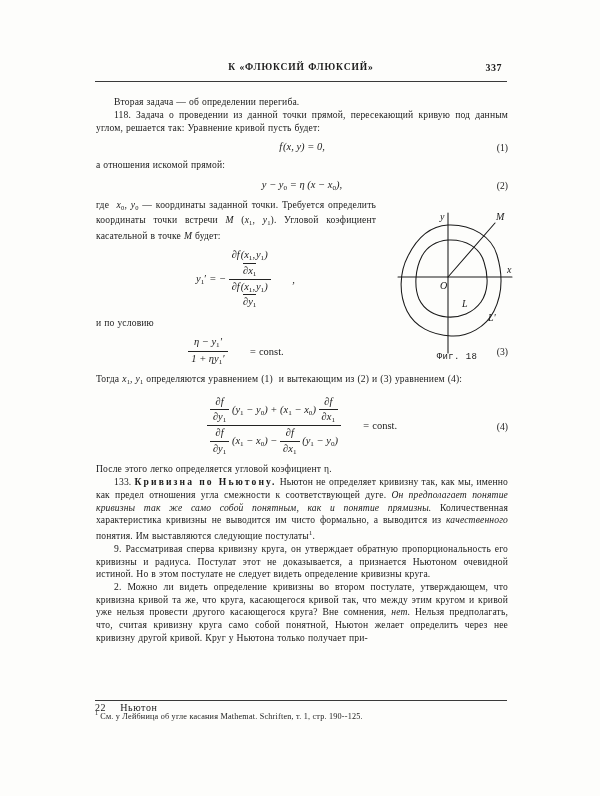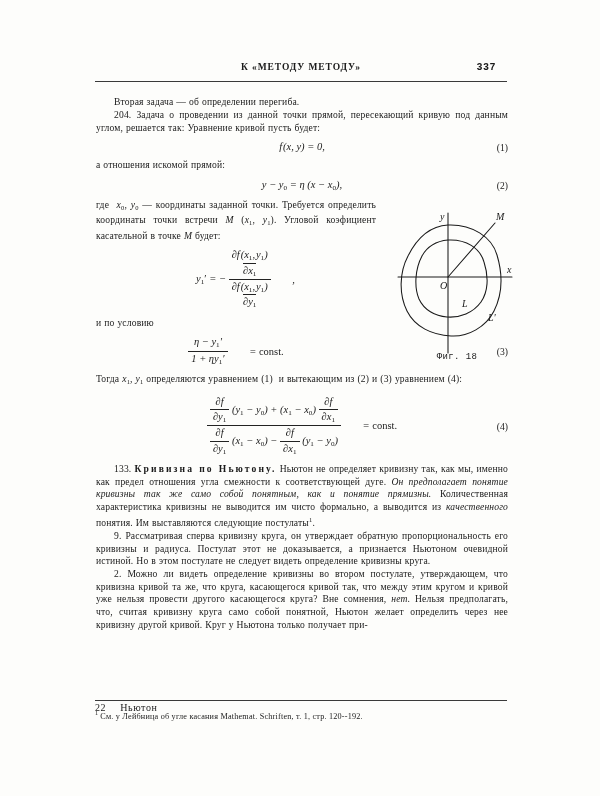--- a/index.html
+++ b/index.html
@@ -34,26 +34,25 @@
     position: absolute;
     left: 0; right: 0;
     text-align: center;
     font-size: 9.5px;
     letter-spacing: 0.9px;
     font-weight: 600;
     color: #1b1b1b;
   }
   .runhead-page {
     position: absolute;
-    right: 11px;
+    right: 5px;
     top: 0;
     font-size: 10px;
     font-weight: 600;
     letter-spacing: 0.5px;
-    font-family: Liberation Mono, monospace;
   }
   .rule-top {
     position: absolute;
     left: 95px;
     top: 81px;
     width: 412px;
     height: 1px;
     background: #3a3a3a;
   }
   
@@ -174,21 +173,21 @@
     letter-spacing: 0.6px;
   }
   .signature .num { margin-right: 14px; }
 </style>
 </head>
 <body>
 
 <div class="page">
 
   <div class="runhead">
-    <div class="runhead-title">К «МЕТОДУ МЕТОДУ»</div>
+    <div class="runhead-title">К «ФЛЮКСИЙ ФЛЮКСИЙ»</div>
     <div class="runhead-page">337</div>
   </div>
   <div class="rule-top"></div>
 
   <div class="figure">
     <svg width="122" height="160" viewBox="0 0 122 160" xmlns="http://www.w3.org/2000/svg">
       <g fill="none" stroke="#1a1a1a" stroke-width="1.05" stroke-linecap="round">
 
         <line x1="2" y1="74" x2="116" y2="74"></line>
 
@@ -211,21 +210,21 @@
         <text x="92" y="118">L'</text>
       </g>
     </svg>
   </div>
   <div class="figcap">Фиг. 18</div>
 
   <div class="col">
 
     <p class="para">Вторая задача — об определении перегиба.</p>
 
-    <p class="para">204. Задача о проведении из данной точки прямой, пересекающий кривую под данным углом, решается так: Уравнение кривой пусть будет:</p>
+    <p class="para">118. Задача о проведении из данной точки прямой, пересекающий кривую под данным углом, решается так: Уравнение кривой пусть будет:</p>
 
     <div class="eq">
       <span class="body">f (<i>x</i>, <i>y</i>)&nbsp;=&nbsp;0,</span>
       <span class="tag">(1)</span>
     </div>
 
     <p class="para noindent">а отношения искомой прямой:</p>
 
     <div class="eq">
       <span class="body"><i>y</i>&nbsp;−&nbsp;<i>y</i><sub class="up">0</sub>&nbsp;=&nbsp;η&nbsp;(<i>x</i>&nbsp;−&nbsp;<i>x</i><sub class="up">0</sub>),</span>
@@ -254,31 +253,32 @@
     <div class="eq">
       <span class="body">
         <span class="frac">
           <span class="num"><span class="frac"><span class="num">∂f</span><span class="den">∂<i>y</i><sub class="up">1</sub></span></span>&nbsp;(<i>y</i><sub class="up">1</sub>&nbsp;−&nbsp;<i>y</i><sub class="up">0</sub>)&nbsp;+&nbsp;(<i>x</i><sub class="up">1</sub>&nbsp;−&nbsp;<i>x</i><sub class="up">0</sub>)&nbsp;<span class="frac"><span class="num">∂f</span><span class="den">∂<i>x</i><sub class="up">1</sub></span></span></span>
           <span class="den"><span class="frac"><span class="num">∂f</span><span class="den">∂<i>y</i><sub class="up">1</sub></span></span>&nbsp;(<i>x</i><sub class="up">1</sub>&nbsp;−&nbsp;<i>x</i><sub class="up">0</sub>)&nbsp;−&nbsp;<span class="frac"><span class="num">∂f</span><span class="den">∂<i>x</i><sub class="up">1</sub></span></span>&nbsp;(<i>y</i><sub class="up">1</sub>&nbsp;−&nbsp;<i>y</i><sub class="up">0</sub>)</span>
         </span><span class="midline">&nbsp;=&nbsp;<span class="up">const.</span></span>
       </span>
       <span class="tag">(4)</span>
     </div>
 
+    <p class="para noindent sp-before">После этого легко определяется угловой коэфициент&nbsp;η.</p>
 
     <p class="para"><span>133. </span><span class="sc">Кривизна по Ньютону.</span><span> Ньютон не определяет кривизну так, как мы, именно как предел отношения угла смежности к соответствующей дуге. </span><i>Он предполагает понятие кривизны так же само собой понятным, как и понятие прямизны.</i><span> Количественная характеристика кривизны не выводится им чисто формально, а выводится из </span><i>качественного</i><span> понятия. Им выставляются следующие постулаты</span><span class="fn-sup">1</span><span>.</span></p>
 
     <p class="para">9. Рассматривая сперва кривизну круга, он утверждает обратную пропорциональность его кривизны и радиуса. Постулат этот не доказывается, а признается Ньютоном очевидной истиной. Но в этом постулате не следует видеть определение кривизны круга.</p>
 
     <p class="para"><span>2. Можно ли видеть определение кривизны во втором постулате, утверждающем, что кривизна кривой та же, что круга, касающегося кривой так, что между этим кругом и кривой уже нельзя провести другого касающегося круга? Вне сомнения, </span><i>нет</i><span>. Нельзя предполагать, что, считая кривизну круга само собой понятной, Ньютон желает определить через нее кривизну другой кривой. Круг у Ньютона только получает при-</span></p>
 
   </div>
 
   <div class="rule-foot"></div>
   <div class="footnote">
-    <span class="mark">1</span><span>См. у Лейбница об угле касания Mathemat. Schriften, т. 1, стр. 120--192.</span>
+    <span class="mark">1</span><span>См. у Лейбница об угле касания Mathemat. Schriften, т. 1, стр. 190--125.</span>
   </div>
 
   <div class="signature">
     <span class="num">22</span><span>Ньютон</span>
   </div>
 
 </div>
 
 </body></html>

